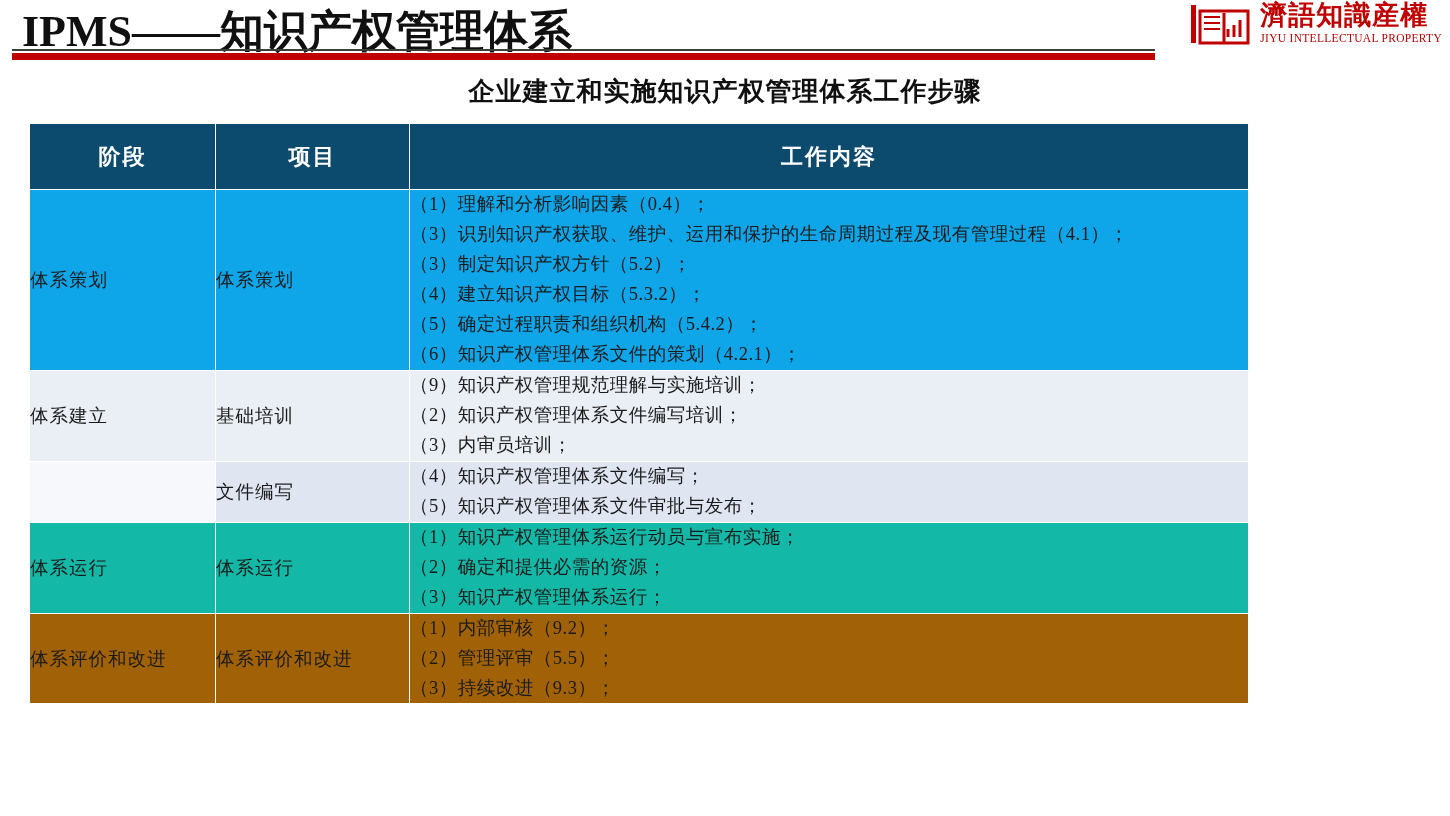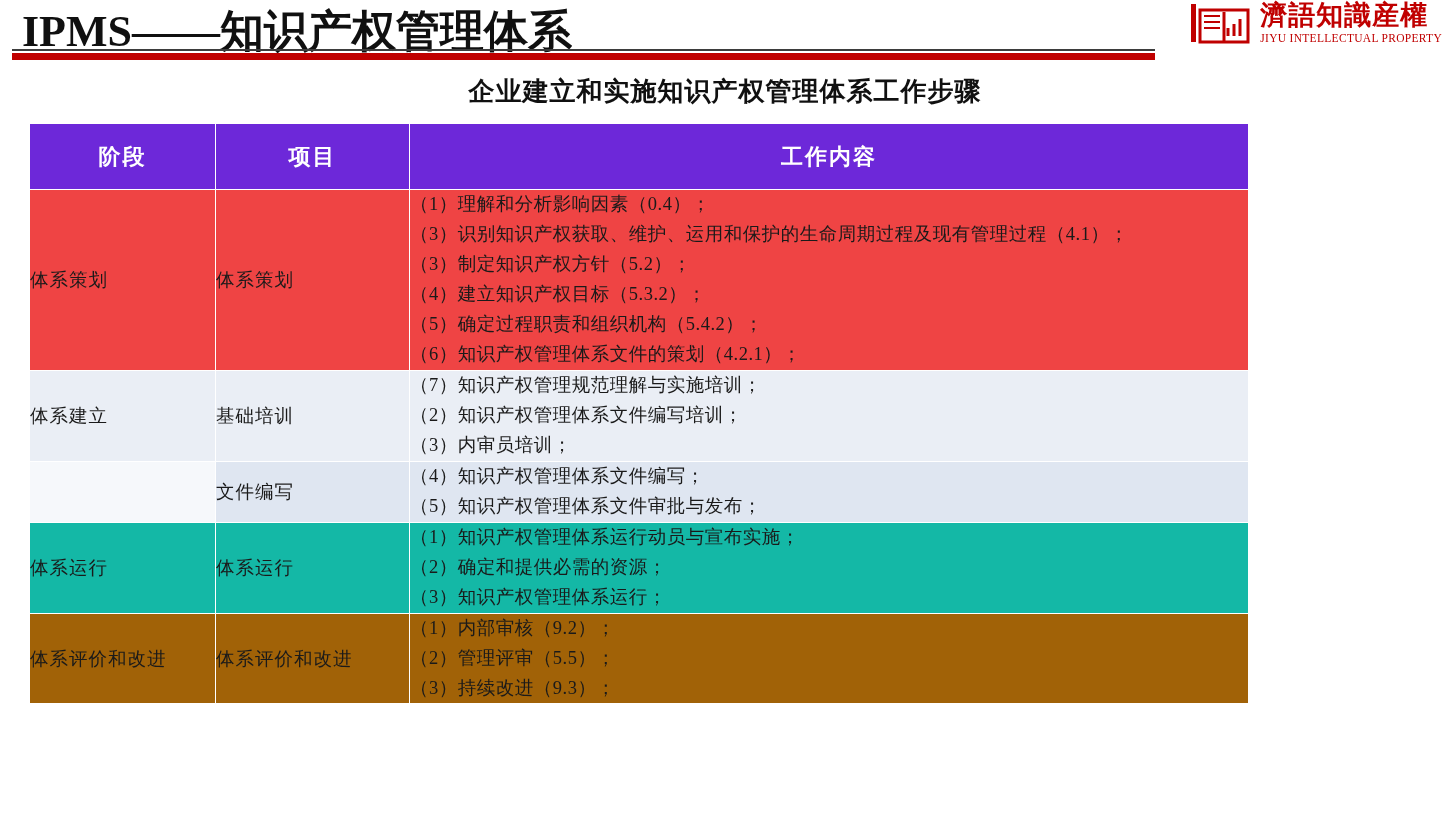--- a/index.html
+++ b/index.html
@@ -47,21 +47,21 @@
     height: 2px;
     background: #3d3d3d;
   }
 
   
   .logo {
     position: absolute;
     right: 8px;
     top: 2px;
     display: flex;
-    align-items: flex-start;
+    align-items: flex-end;
     gap: 8px;
   }
   .logo-mark {
     width: 62px;
     height: 42px;
     position: relative;
   }
   .logo-text {
     display: flex;
     flex-direction: column;
@@ -97,21 +97,21 @@
   .table-wrap {
     margin: 14px 29px 0 29px;
     width: 1392px;
   }
   table.steps {
     border-collapse: collapse;
     width: 1219px;
     table-layout: fixed;
   }
   table.steps th {
-    background: #6d28d9;
+    background: #0c4a6e;
     color: #ffffff;
     font-family: "Liberation Serif", serif;
     font-size: 22px;
     font-weight: bold;
     letter-spacing: 2px;
     height: 63px;
     vertical-align: middle;
     text-align: center;
     border: 1px solid #ffffff;
   }
@@ -133,21 +133,21 @@
     letter-spacing: 1px;
   }
   td.cell-content {
     padding: 12px 16px 12px 22px;
     line-height: 1.62;
     letter-spacing: 0.5px;
   }
   td.cell-content .line {
     white-space: nowrap;
   }
-  .band-a td { background: #ef4444; }
+  .band-a td { background: #0ea5e9; }
   .band-b td { background: #eaeef5; }
   .band-c td { background: #dfe6f1; }
   .band-d td { background: #14b8a6; }
   .band-e td { background: #a16207; }
   .empty-cell { background: #f6f8fb !important; }
 </style>
 </head>
 <body>
 
 <div class="header">
@@ -198,21 +198,21 @@
             <div class="line">（3）制定知识产权方针（5.2）；</div>
             <div class="line">（4）建立知识产权目标（5.3.2）；</div>
             <div class="line">（5）确定过程职责和组织机构（5.4.2）；</div>
             <div class="line">（6）知识产权管理体系文件的策划（4.2.1）；</div>
           </td>
         </tr>
         <tr class="band-b">
           <td class="cell-stage">体系建立</td>
           <td class="cell-item">基础培训</td>
           <td class="cell-content">
-            <div class="line">（7）知识产权管理规范理解与实施培训；</div>
+            <div class="line">（9）知识产权管理规范理解与实施培训；</div>
             <div class="line">（2）知识产权管理体系文件编写培训；</div>
             <div class="line">（3）内审员培训；</div>
           </td>
         </tr>
         <tr class="band-c">
           <td class="cell-stage empty-cell"></td>
           <td class="cell-item">文件编写</td>
           <td class="cell-content">
             <div class="line">（4）知识产权管理体系文件编写；</div>
             <div class="line">（5）知识产权管理体系文件审批与发布；</div>

